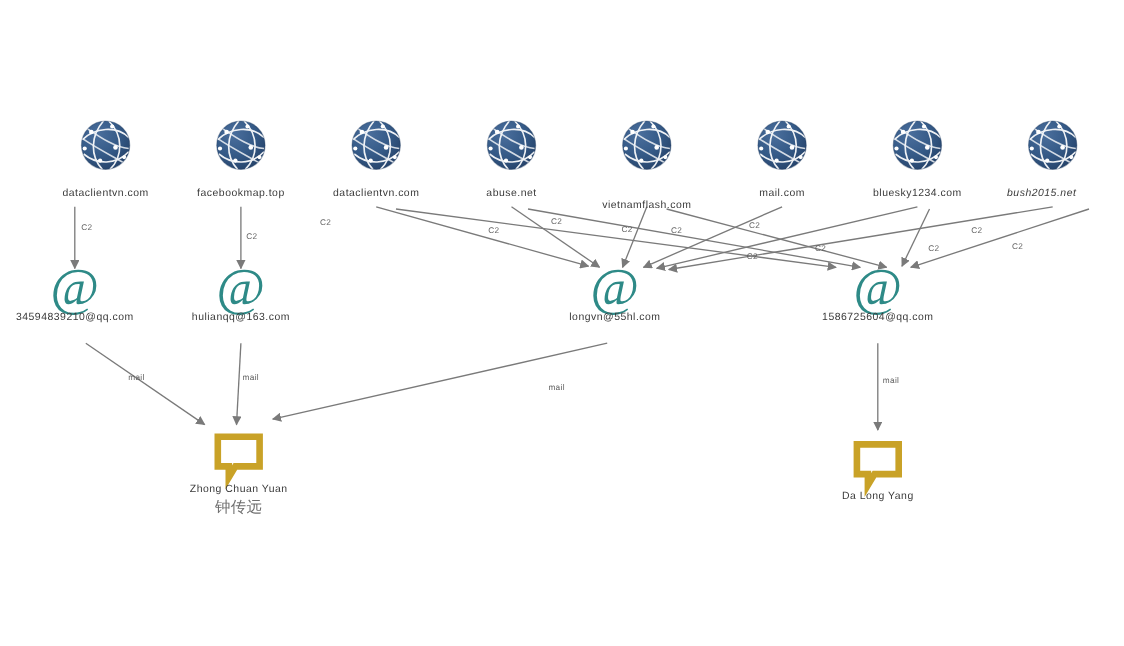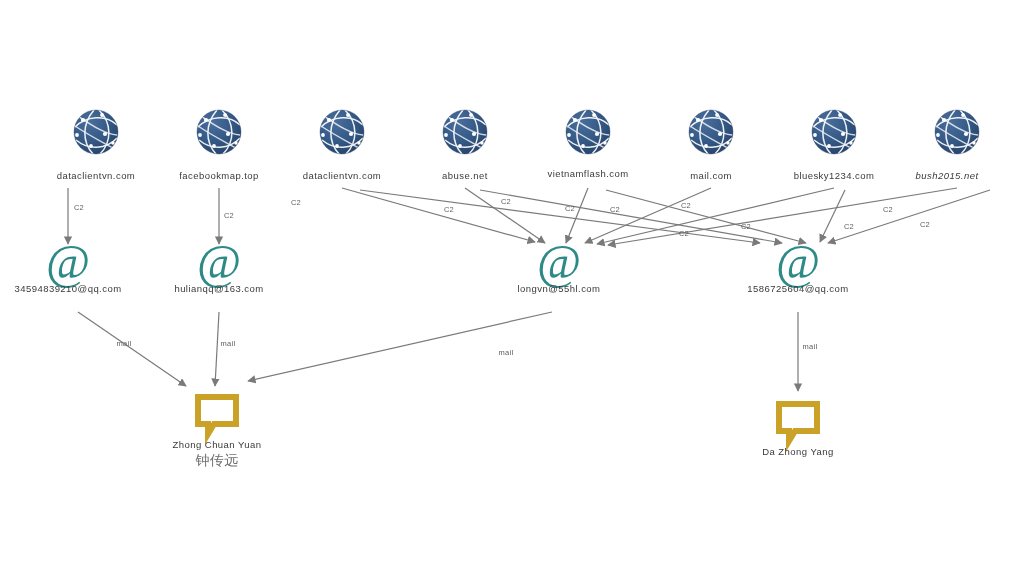--- a/index.html
+++ b/index.html
@@ -131,21 +131,21 @@
     </div>
     <div class="node domain-node" style="left: 219px; top: 154px;">
       <div class="node-label">facebookmap.top</div>
     </div>
     <div class="node domain-node" style="left: 342px; top: 154px;">
       <div class="node-label">dataclientvn.com</div>
     </div>
     <div class="node domain-node" style="left: 465px; top: 154px;">
       <div class="node-label">abuse.net</div>
     </div>
-    <div class="node domain-node" style="left: 588px; top: 152px;">
+    <div class="node domain-node" style="left: 588px; top: 165px;">
       <div class="node-label">vietnamflash.com</div>
     </div>
     <div class="node domain-node" style="left: 711px; top: 154px;">
       <div class="node-label">mail.com</div>
     </div>
     <div class="node domain-node" style="left: 834px; top: 154px;">
       <div class="node-label">bluesky1234.com</div>
     </div>
     <div class="node domain-node" style="left: 947px; top: 154px; font-style: italic;">
       <div class="node-label">bush2015.net</div>
@@ -164,15 +164,15 @@
     </div>
     <div class="node email-node" style="left: 798px; top: 242px;">
       <div class="at-glyph">@</div>
       <div class="node-label">1586725604@qq.com</div>
     </div>
     <div class="node person-node" style="left: 217px; top: 434px;">
       <div class="node-label">Zhong Chuan Yuan</div>
       <div class="node-sublabel">钟传远</div>
     </div>
     <div class="node person-node" style="left: 798px; top: 441px;">
-      <div class="node-label">Da Zhong Yang</div>
+      <div class="node-label">Da Long Yang</div>
     </div>
   </div>
 
 </body></html>

